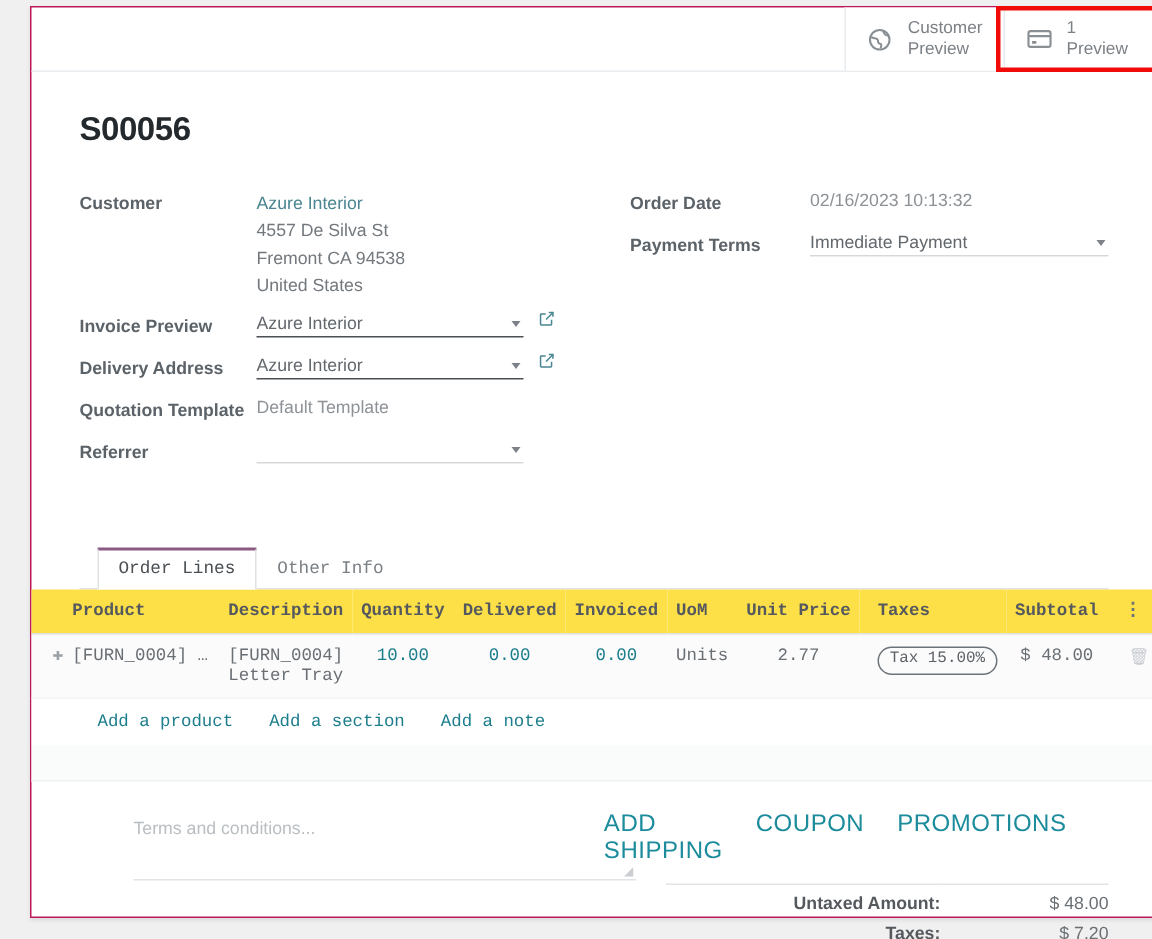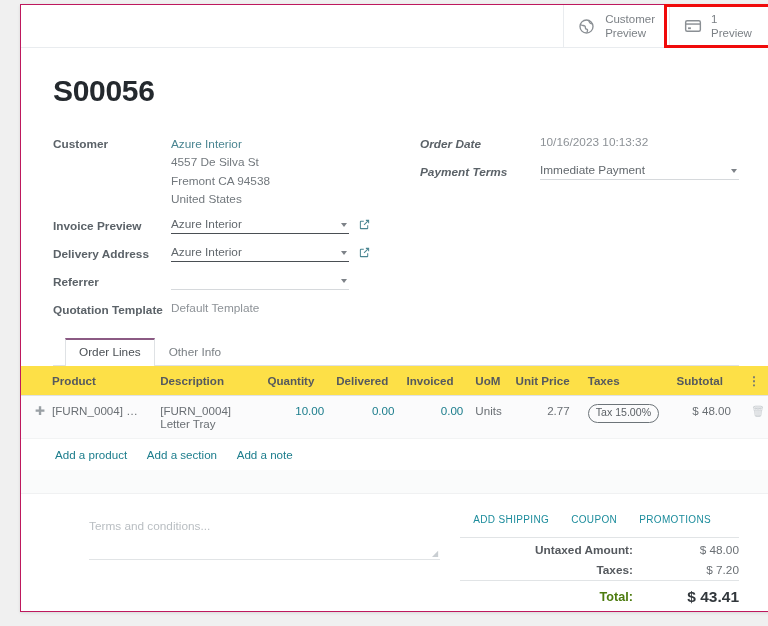--- a/index.html
+++ b/index.html
@@ -90,21 +90,21 @@
     height: 44px;
     border: 3px solid #f00a0a;
     pointer-events: none;
     z-index: 5;
   }
 
   
   .sheet { padding: 16px 32px 0 32px; }
 
   .record-title {
-    font-size: 30px;
+    font-size: 22px;
     font-weight: 700;
     color: #24292e;
     letter-spacing: -0.3px;
     margin: 10px 0 0 0;
     line-height: 1.1;
   }
 
   
   .form-grid {
     display: flex;
@@ -125,21 +125,20 @@
     flex: 0 0 118px;
     font-size: 11.8px;
     font-weight: 700;
     color: #5b6268;
     padding-top: 3px;
     line-height: 1.55;
   }
   .form-col.right .field-label {
     width: 120px;
     flex: 0 0 120px;
-    font-style: italic;
   }
 
   .field-value {
     flex: 1 1 auto;
     font-size: 11.8px;
     color: #62686d;
     line-height: 1.55;
     padding-top: 3px;
     min-width: 0;
   }
@@ -148,21 +147,21 @@
     color: #4a8591;
     cursor: pointer;
   }
 
   .addr-line { display: block; color: #72787d; }
 
   
   .input-wrap {
     flex: 1 1 auto;
     display: flex;
-    align-items: center;
+    align-items: flex-start;
     min-width: 0;
     padding-top: 1px;
   }
 
   .input-field {
     position: relative;
     flex: 1 1 auto;
     min-width: 0;
     border-bottom: 1px solid #4a4f54;
     display: flex;
@@ -202,21 +201,21 @@
   }
   .ext-link-icon svg { display: block; }
 
   .readonly-text {
     font-size: 11.8px;
     color: #8d9297;
     padding-top: 3px;
   }
 
   
-  .notebook { margin-top: 18px; }
+  .notebook { margin-top: 54px; font-family: Liberation Mono, monospace; }
 
   .tab-strip {
     display: flex;
     align-items: flex-end;
     border-bottom: 1px solid #dfe2e5;
     padding-left: 12px;
     height: 28px;
   }
 
   .tab {
@@ -254,21 +253,21 @@
   table.lines thead th {
     font-weight: 700;
     color: #55595e;
     padding: 8px 6px;
     border-bottom: 1px solid #dfe2e5;
     white-space: nowrap;
     text-align: left;
     font-size: 11.6px;
     background: #fde047;
   }
-  th.num, td.num { text-align: right; }
+  th.num, td.num { text-align: center; }
 
   table.lines tbody td {
     padding: 8px 6px;
     color: #6a6f74;
     vertical-align: top;
     background: #fbfbfc;
     border-bottom: 1px solid #f2f3f4;
   }
 
   .col-handle { width: 26px; padding-left: 14px !important; padding-right: 0 !important; }
@@ -313,21 +312,21 @@
     cursor: pointer;
     font-size: 12px;
     line-height: 1;
   }
 
   .add-row td {
     background: #ffffff !important;
     border-bottom: none !important;
     padding: 9px 6px 9px 0 !important;
   }
-  .add-links { padding-left: 34px; }
+  .add-links { padding-left: 44px; }
   .add-link {
     color: #1c7d8c;
     font-size: 11.6px;
     cursor: pointer;
     margin-right: 17px;
   }
 
   .filler-band {
     height: 24px;
     background: #fafbfb;
@@ -365,21 +364,21 @@
 
   .promo-links {
     display: flex;
     justify-content: flex-end;
     gap: 22px;
     padding-right: 28px;
     margin-bottom: 12px;
   }
   .promo-link {
     color: #1c8c9c;
-    font-size: 10px;
+    font-size: 16px;
     letter-spacing: 0.35px;
     cursor: pointer;
   }
 
   table.totals {
     width: 100%;
     border-collapse: collapse;
     font-size: 11.8px;
   }
   table.totals td {
@@ -488,41 +487,41 @@
                 <svg width="11" height="11" viewBox="0 0 24 24" fill="none" stroke="currentColor" stroke-width="2.2">
                   <path d="M15 3h6v6"></path>
                   <path d="M20.4 3.6 11 13"></path>
                   <path d="M19 13.5V20a1 1 0 0 1-1 1H4a1 1 0 0 1-1-1V6a1 1 0 0 1 1-1h6.5"></path>
                 </svg>
               </span>
             </div>
           </div>
 
           <div class="field-row" style="margin-top:6px;">
+            <div class="field-label">Quotation Template</div>
+            <div class="readonly-text">Default Template</div>
+          </div>
+
+          <div class="field-row" style="margin-top:6px;">
             <div class="field-label">Referrer</div>
             <div class="input-wrap" style="padding-right:21px;">
               <div class="input-field faint">
                 <span class="input-text"></span>
                 <span class="caret-down"></span>
               </div>
             </div>
           </div>
 
-          <div class="field-row" style="margin-top:6px;">
-            <div class="field-label">Quotation Template</div>
-            <div class="readonly-text">Default Template</div>
-          </div>
-
         </div>
 
         <div class="form-col right">
 
           <div class="field-row">
             <div class="field-label">Order Date</div>
-            <div class="readonly-text">10/16/2023 10:13:32</div>
+            <div class="readonly-text">02/16/2023 10:13:32</div>
           </div>
 
           <div class="field-row" style="margin-top:6px;">
             <div class="field-label">Payment Terms</div>
             <div class="input-wrap">
               <div class="input-field faint">
                 <span class="input-text">Immediate Payment</span>
                 <span class="caret-down"></span>
               </div>
             </div>

